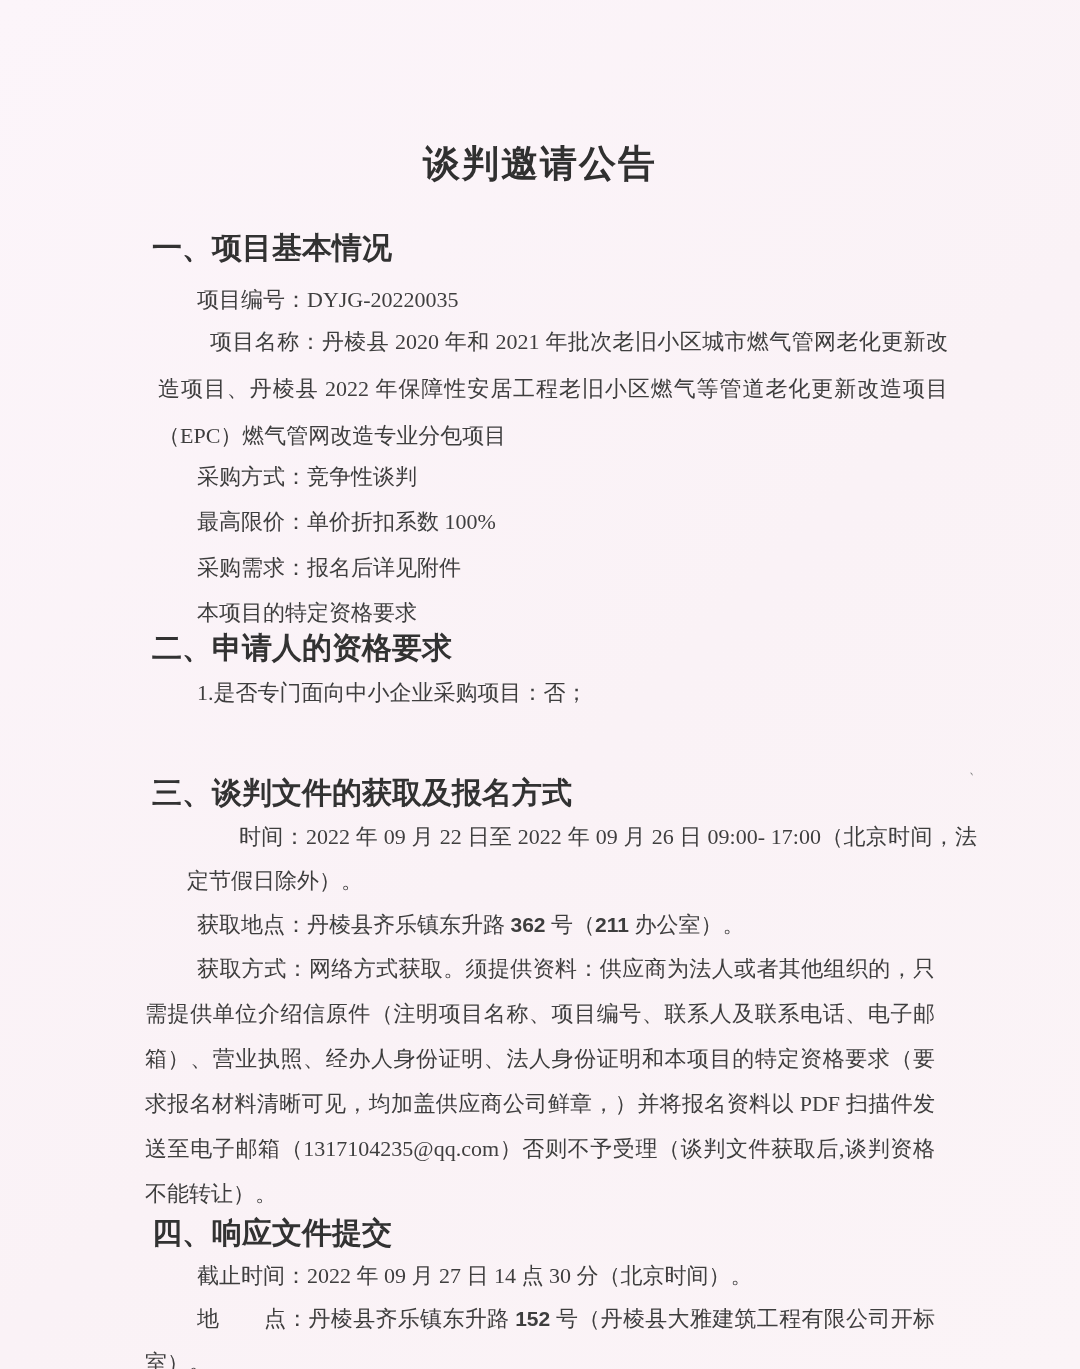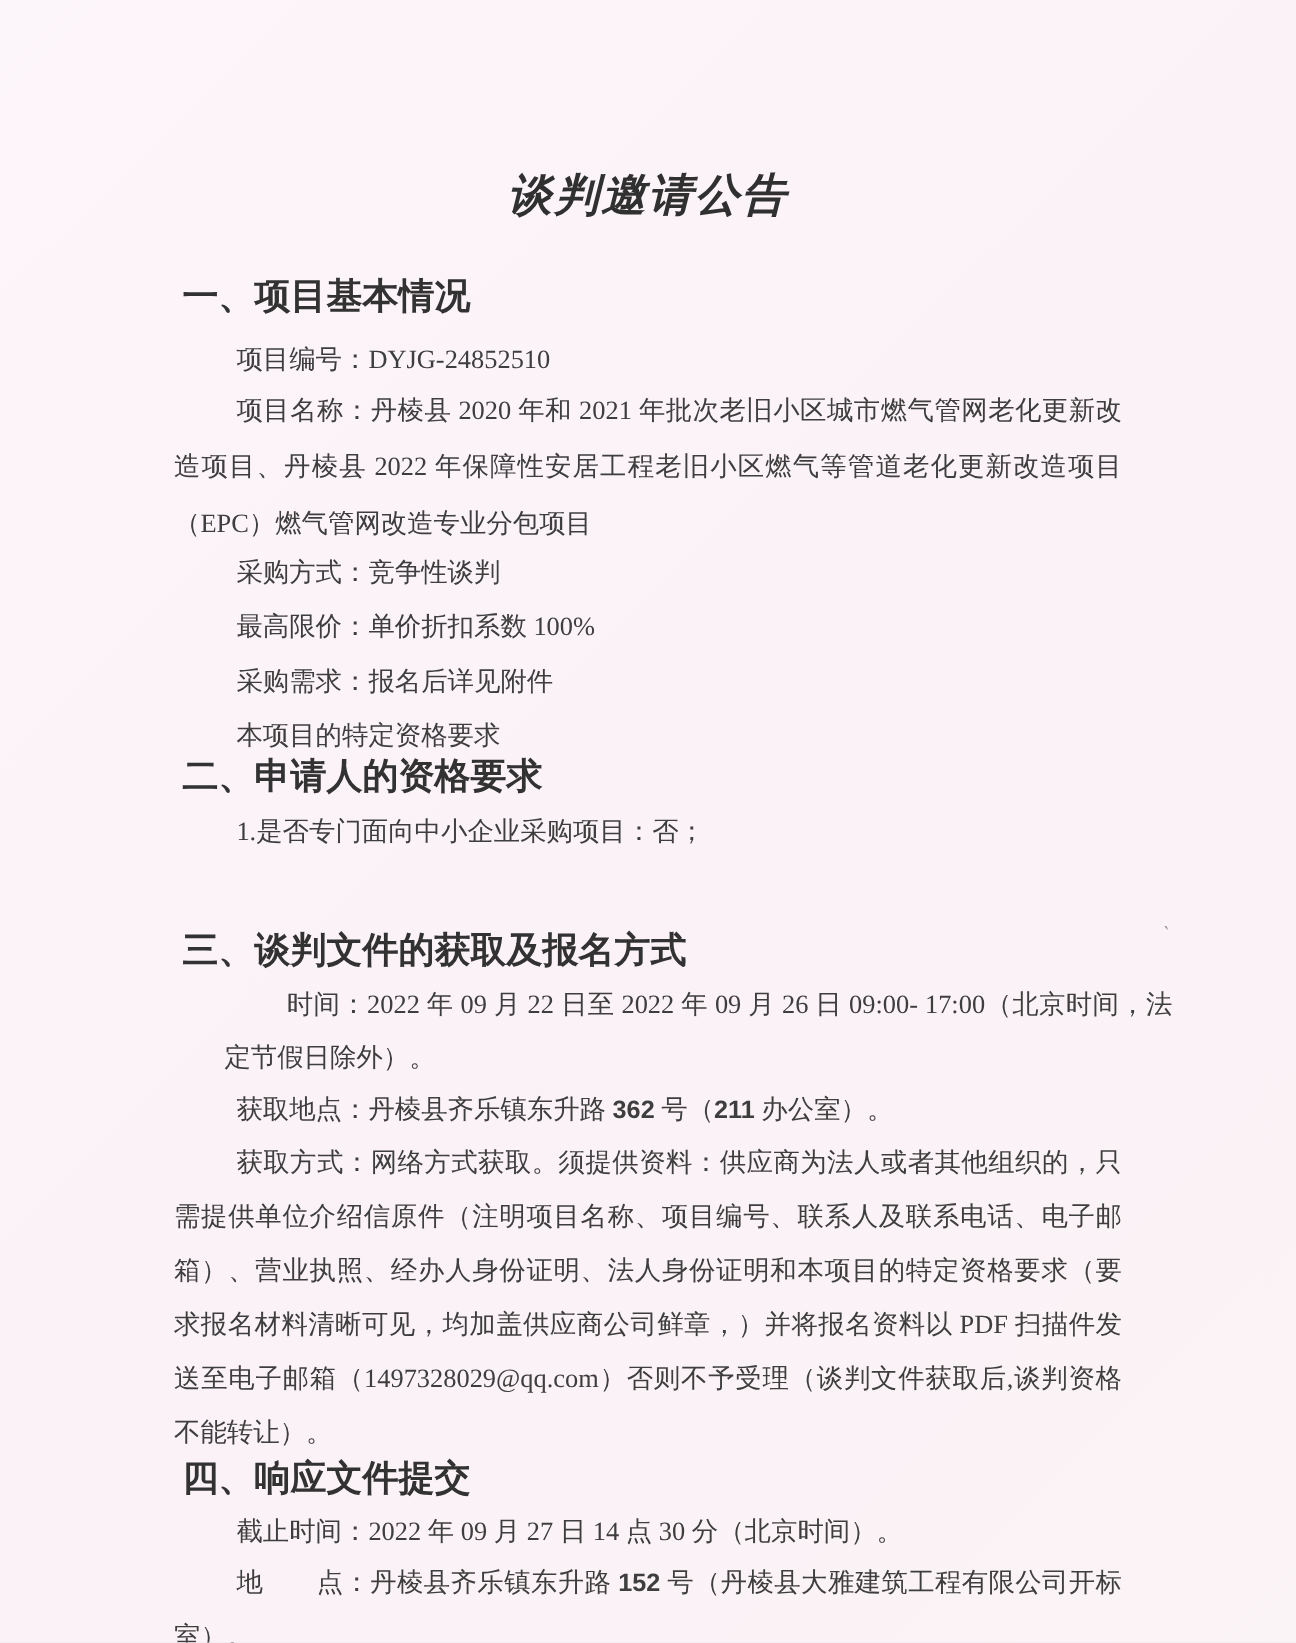--- a/index.html
+++ b/index.html
@@ -23,21 +23,20 @@
     top: 140px;
     left: 0;
     right: 0;
     text-align: center;
     font-family: "Liberation Serif", serif;
     font-size: 37px;
     line-height: 48px;
     font-weight: 700;
     letter-spacing: 2px;
     color: #303030;
-    font-style: italic;
   }
   .sec-heading {
     position: absolute;
     left: 152px;
     right: 145px;
     font-family: "Liberation Sans", sans-serif;
     font-size: 30px;
     line-height: 26px;
     font-weight: 700;
     color: #323232;
@@ -66,21 +65,21 @@
     position: absolute;
     left: 968px;
     top: 770px;
     font-size: 16px;
     color: #8a8a8a;
     transform: rotate(12deg);
   }
   
   #h-s1        { top: 235px; }
   #p-projno    { top: 277px; }
-  #p-projname  { top: 318px; }
+  #p-projname  { top: 318px; margin-left: 13px; }
   #p-method    { top: 454px; }
   #p-price     { top: 499px; }
   #p-demand    { top: 545px; }
   #p-noconsort { top: 590px; }
   #h-s2        { top: 635px; }
   #p-item1     { top: 677px; }
   #p-item2     { top: 709px; }
   #h-s3        { top: 780px; }
   #p-time      { top: 815px; margin-left: 42px; }
   #p-getloc    { top: 902px; }
@@ -91,21 +90,21 @@
 </style>
 </head>
 <body>
 
 <div class="page">
 
   <div class="doc-title">谈判邀请公告</div>
 
   <div id="h-s1" class="sec-heading">一、项目基本情况</div>
 
-  <p id="p-projno" class="para lh45">项目编号：DYJG-24852510</p>
+  <p id="p-projno" class="para lh45">项目编号：DYJG-20220035</p>
 
   <p id="p-projname" class="para lh47">项目名称：丹棱县 2020 年和 2021 年批次老旧小区城市燃气管网老化更新改造项目、丹棱县 2022 年保障性安居工程老旧小区燃气等管道老化更新改造项目（EPC）燃气管网改造专业分包项目</p>
 
   <p id="p-method" class="para lh45">采购方式：竞争性谈判</p>
 
   <p id="p-price" class="para lh45">最高限价：单价折扣系数 100%</p>
 
   <p id="p-demand" class="para lh45">采购需求：报名后详见附件</p>
 
   <p id="p-noconsort" class="para lh45">本项目的特定资格要求</p>
@@ -114,21 +113,21 @@
 
   <p id="p-item1" class="para lh31">1.是否专门面向中小企业采购项目：否；</p>
 
 
   <div id="h-s3" class="sec-heading">三、谈判文件的获取及报名方式</div>
 
   <p id="p-time" class="para lh44">时间：2022 年 09 月 22 日至 2022 年 09 月 26 日 09:00- 17:00（北京时间，法定节假日除外）。</p>
 
   <p id="p-getloc" class="para lh45"><span>获取地点：丹棱县齐乐镇东升路 </span><span class="num-bold">362</span><span> 号（</span><span class="num-bold">211</span><span> 办公室）。</span></p>
 
-  <p id="p-getmethod" class="para lh45">获取方式：网络方式获取。须提供资料：供应商为法人或者其他组织的，只需提供单位介绍信原件（注明项目名称、项目编号、联系人及联系电话、电子邮箱）、营业执照、经办人身份证明、法人身份证明和本项目的特定资格要求（要求报名材料清晰可见，均加盖供应商公司鲜章，）并将报名资料以 PDF 扫描件发送至电子邮箱（1497328029@qq.com）否则不予受理（谈判文件获取后,谈判资格不能转让）。</p>
+  <p id="p-getmethod" class="para lh45">获取方式：网络方式获取。须提供资料：供应商为法人或者其他组织的，只需提供单位介绍信原件（注明项目名称、项目编号、联系人及联系电话、电子邮箱）、营业执照、经办人身份证明、法人身份证明和本项目的特定资格要求（要求报名材料清晰可见，均加盖供应商公司鲜章，）并将报名资料以 PDF 扫描件发送至电子邮箱（1317104235@qq.com）否则不予受理（谈判文件获取后,谈判资格不能转让）。</p>
 
   <div id="h-s4" class="sec-heading">四、响应文件提交</div>
 
   <p id="p-deadline" class="para lh45">截止时间：2022 年 09 月 27 日 14 点 30 分（北京时间）。</p>
 
   <p id="p-place" class="para lh44"><span>地　　点：丹棱县齐乐镇东升路 </span><span class="num-bold">152</span><span> 号（丹棱县大雅建筑工程有限公司开标室）。</span></p>
 
   <span class="scan-speck">ˋ</span>
 
 </div>

